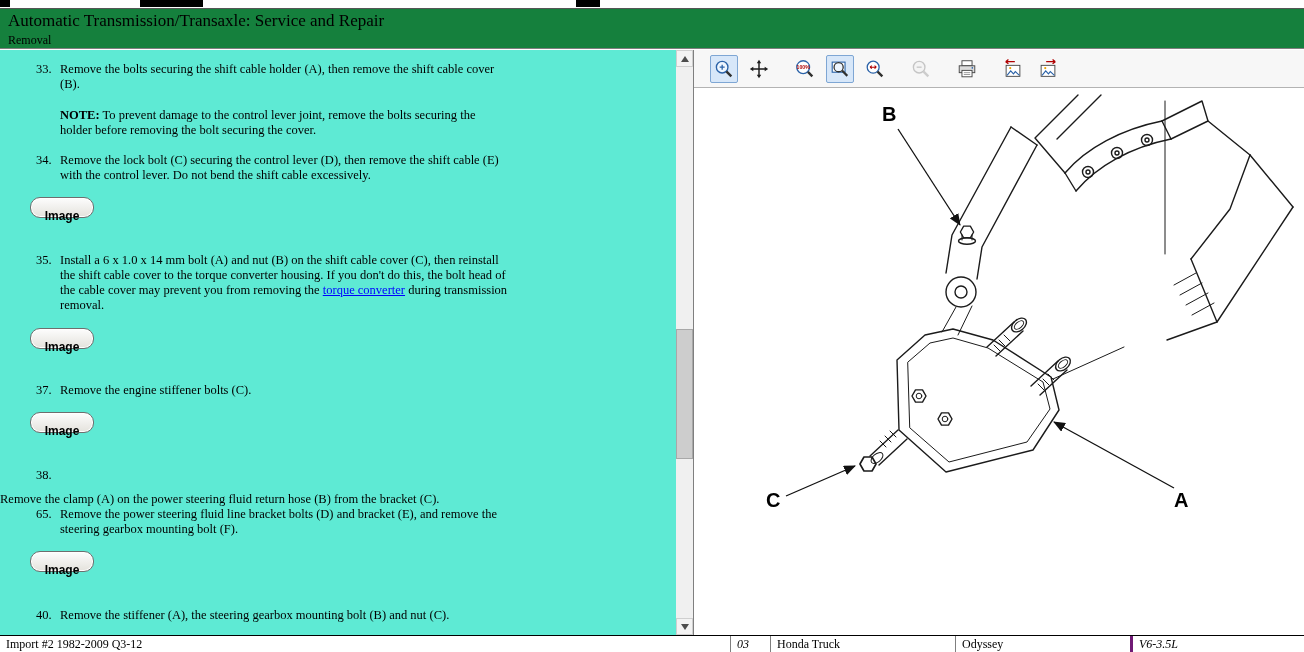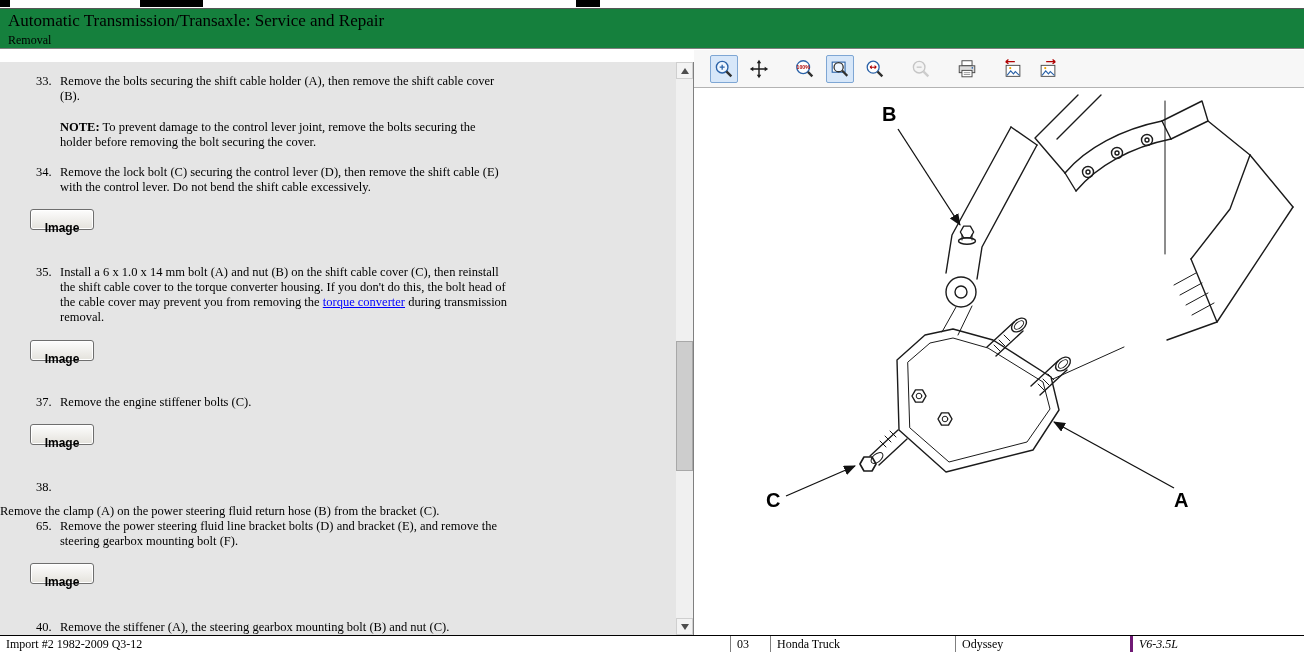--- a/index.html
+++ b/index.html
@@ -12,32 +12,32 @@
   .artifact{position:absolute;top:0;height:7px;background:#000;}
   .a0{left:0;width:10px;}
   .a1{left:140px;width:63px;}
   .a2{left:576px;width:24px;}
   
   .doc-header{position:absolute;top:9px;left:0;right:0;height:40px;background:#15803d;border-bottom:1px solid #7f7f7f;padding:2px 0 0 8px;box-sizing:border-box;}
   .doc-title{font-size:17px;line-height:20px;}
   .doc-subtitle{font-size:12px;line-height:14px;margin-top:2px;}
   
   .main{position:absolute;top:50px;left:0;right:0;bottom:17px;display:flex;}
-  .text-pane{position:relative;width:694px;box-sizing:border-box;border-right:1px solid #7f7f7f;background:#e5e5e5;overflow:hidden;margin-top:12px;}
+  .text-pane{position:relative;width:694px;box-sizing:border-box;border-right:1px solid #7f7f7f;background:#5eead4;overflow:hidden;}
   .content{position:absolute;top:12px;left:0;width:676px;font-size:12.5px;line-height:15px;}
   .step{display:flex;}
   .step .num{flex:0 0 24px;margin-left:36px;}
   .step .txt{width:448px;}
   .note{margin-left:60px;width:448px;}
   .note b{font-weight:bold;}
   .btn-row{margin-left:30px;}
   .img-btn{
     display:inline-block;height:21px;min-width:64px;box-sizing:border-box;
     font-family:"Liberation Sans",sans-serif;font-size:12px;font-weight:bold;
-    background:linear-gradient(#fdfdfd,#e4e2dc);border:1px solid #6e6e6e;border-radius:3px;
+    background:linear-gradient(#fdfdfd,#e4e2dc);border:1px solid #6e6e6e;border-radius:10px;
     box-shadow:inset 0 0 0 1px #ffffff;padding:11px 10px 0;cursor:pointer;
   }
   .mb0{margin-bottom:0;flex-direction:column;}  .mb2{margin-bottom:2px;}  .mb14{margin-bottom:14px;}
   .mb15{margin-bottom:15px;} .mb16{margin-bottom:16px;} .mb28{margin-bottom:28px;}
   .mb29{margin-bottom:29px;} .mb30{margin-bottom:30px;}
   a.link{color:#0000ff;text-decoration:underline;cursor:pointer;}
   
   .vscroll{position:absolute;top:0;right:0;width:17px;height:100%;background:#f0f0f0;}
   .sb-btn{position:absolute;left:0;width:17px;height:17px;background:#f3f3f3;border:1px solid #cfcfcf;box-sizing:border-box;display:flex;align-items:center;justify-content:center;cursor:pointer;}
   .sb-btn.up{top:0;} .sb-btn.down{bottom:0;}
@@ -52,21 +52,21 @@
   .tool.active{background:#d7e7f9;border-color:#7ea6d4;}
   .tool.disabled{opacity:.45;cursor:default;}
   .gap-l{margin-left:11px;}
   .drawing{position:absolute;top:39px;left:0;right:0;bottom:0;cursor:crosshair;}
   .drawing svg{display:block;width:100%;height:100%;}
   .dlabel{font:bold 20px "Liberation Sans",sans-serif;fill:#000;}
   
   .statusbar{position:absolute;bottom:0;left:0;width:100%;height:17px;box-sizing:border-box;border-top:1px solid #000;background:#fff;display:flex;font-size:12px;line-height:15px;}
   .cell{padding:1px 6px 8px;white-space:nowrap;overflow:hidden;box-sizing:border-box;}
   .c0{width:730px;}
-  .c1{width:40px;border-left:1px solid #7f7f7f;}
+  .c1{width:40px;border-left:1px solid #7f7f7f;font-style:italic;}
   .c2{width:185px;border-left:1px solid #7f7f7f;}
   .c3{width:175px;border-left:1px solid #7f7f7f;}
   .c4{flex:1;border-left:3px solid #701a75;font-style:italic;}
 </style>
 </head>
 <body>
 
 <div class="top-strip">
   <div class="artifact a0"></div>
   <div class="artifact a1"></div>

